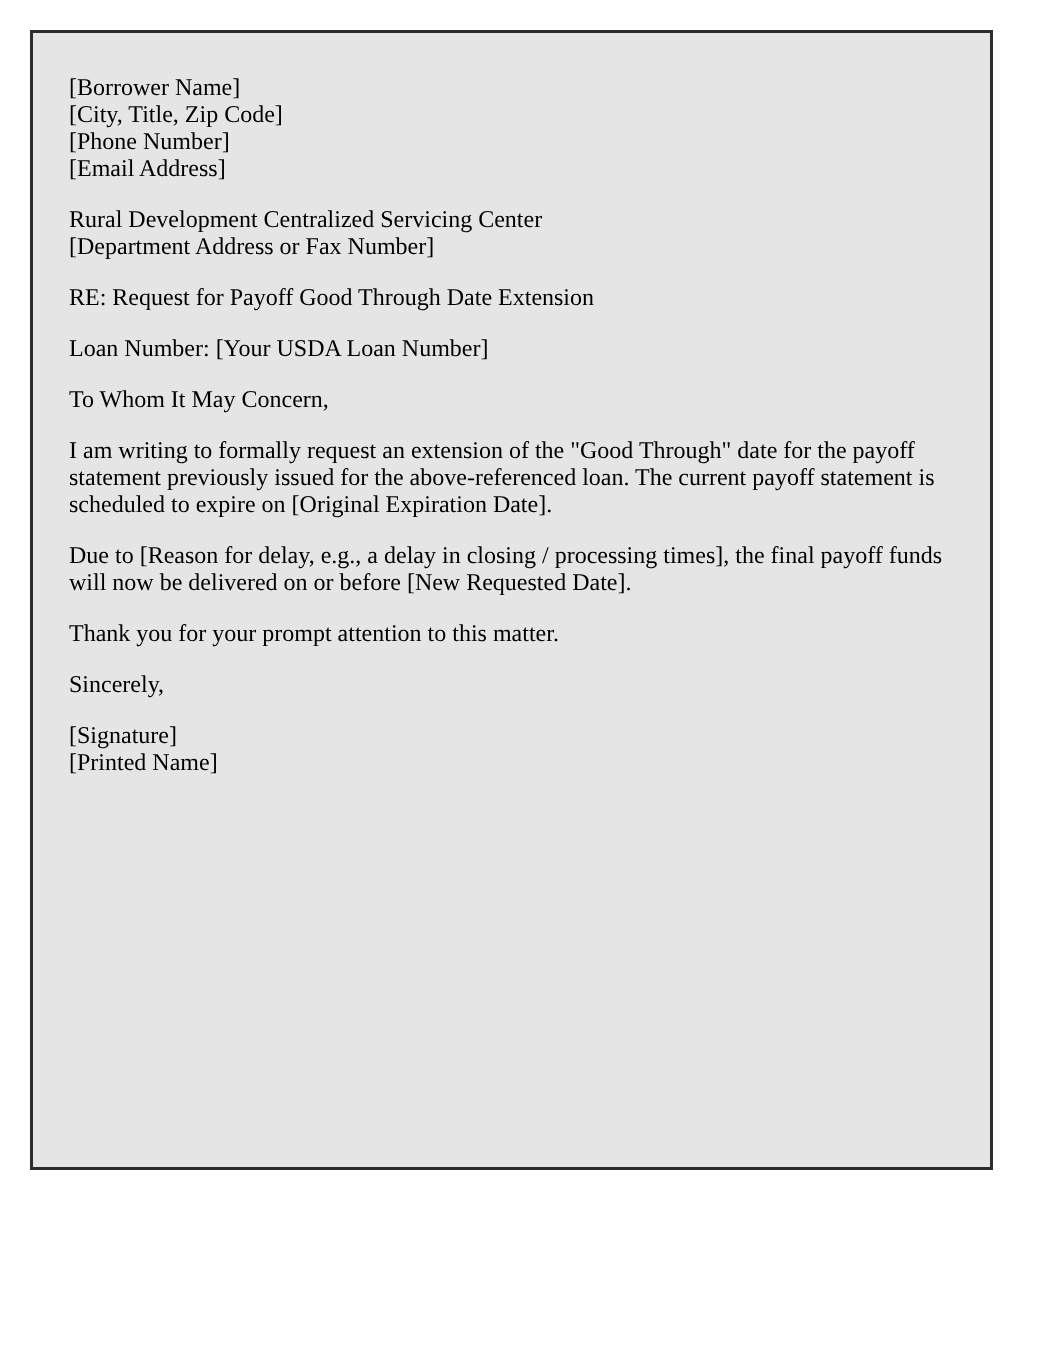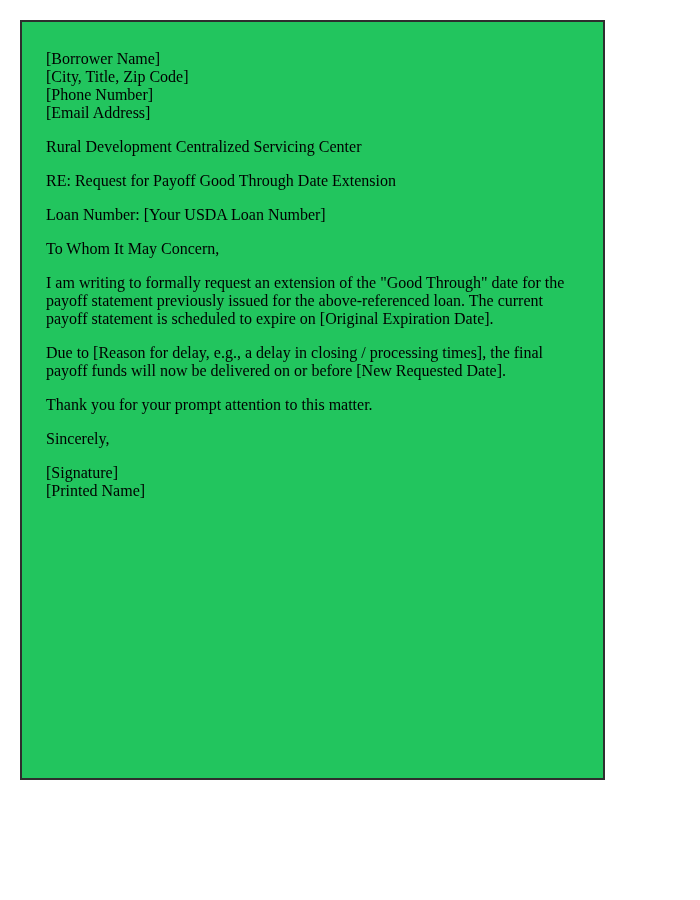--- a/index.html
+++ b/index.html
@@ -12,26 +12,26 @@
     height: 900px;
     position: relative;
     font-family: "Liberation Serif", "DejaVu Serif", serif;
     font-size: 16px;
     color: #000000;
   }
   .letter-frame {
     position: absolute;
     left: 20px;
     top: 20px;
-    width: 585px;
+    width: 642px;
     height: 760px;
     box-sizing: border-box;
     border: 2px solid #2e2e2e;
     padding: 28px 26px 26px 24px;
-    background: #22c55e;
+    background: #e5e5e5;
     overflow: hidden;
   }
   .letter-frame p,
   .letter-frame .block {
     margin: 16px 0;
     line-height: 18px;
   }
   .letter-frame .block:first-child {
     margin-top: 0;
   }
@@ -50,20 +50,21 @@
   <div class="block">
     <div class="line">[Borrower Name]</div>
     <div class="line">[City, Title, Zip Code]</div>
     <div class="line">[Phone Number]</div>
     <div class="line">[Email Address]</div>
   </div>
 
 
   <div class="block">
     <div class="line">Rural Development Centralized Servicing Center</div>
+    <div class="line">[Department Address or Fax Number]</div>
   </div>
 
   <p class="bold">RE: Request for Payoff Good Through Date Extension</p>
 
   <p>
     <span class="bold">Loan Number:</span>
     <span>[Your USDA Loan Number]</span>
   </p>
 
   <p>To Whom It May Concern,</p>

